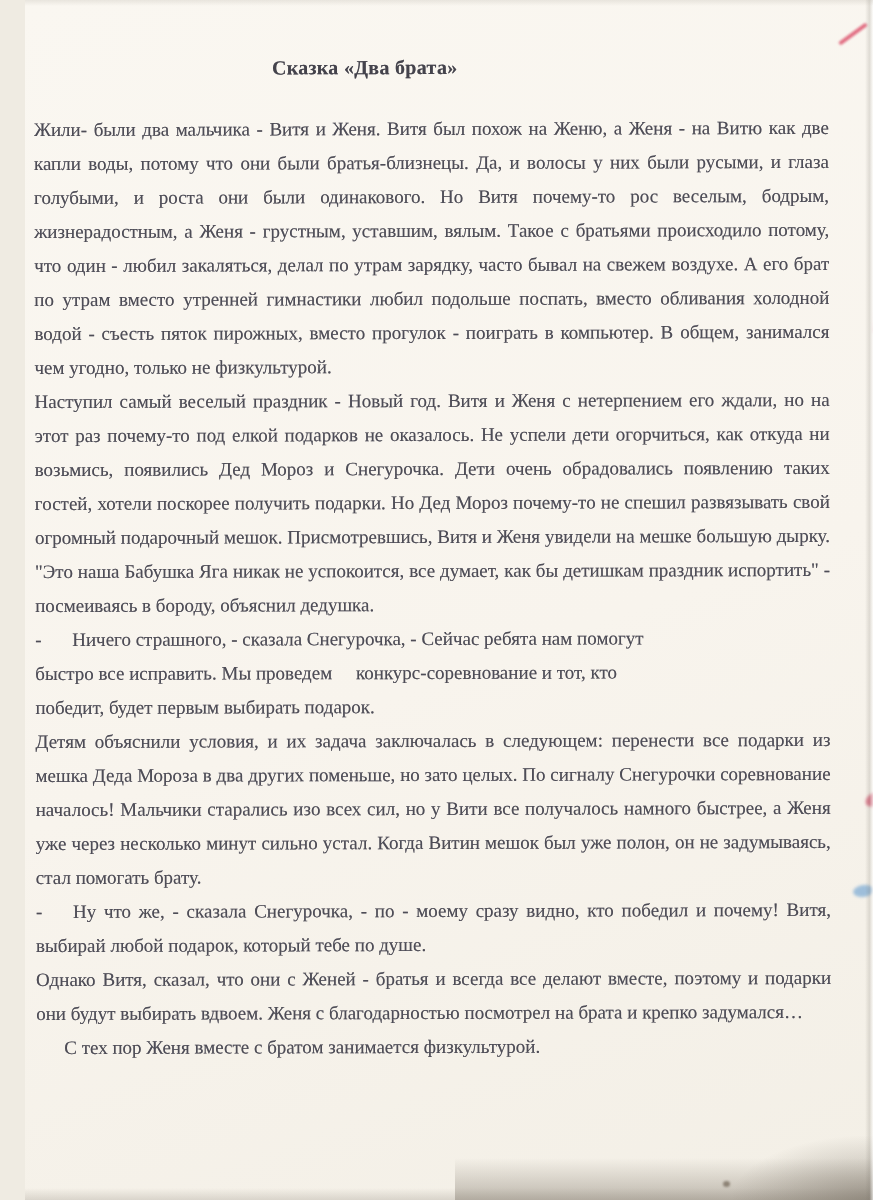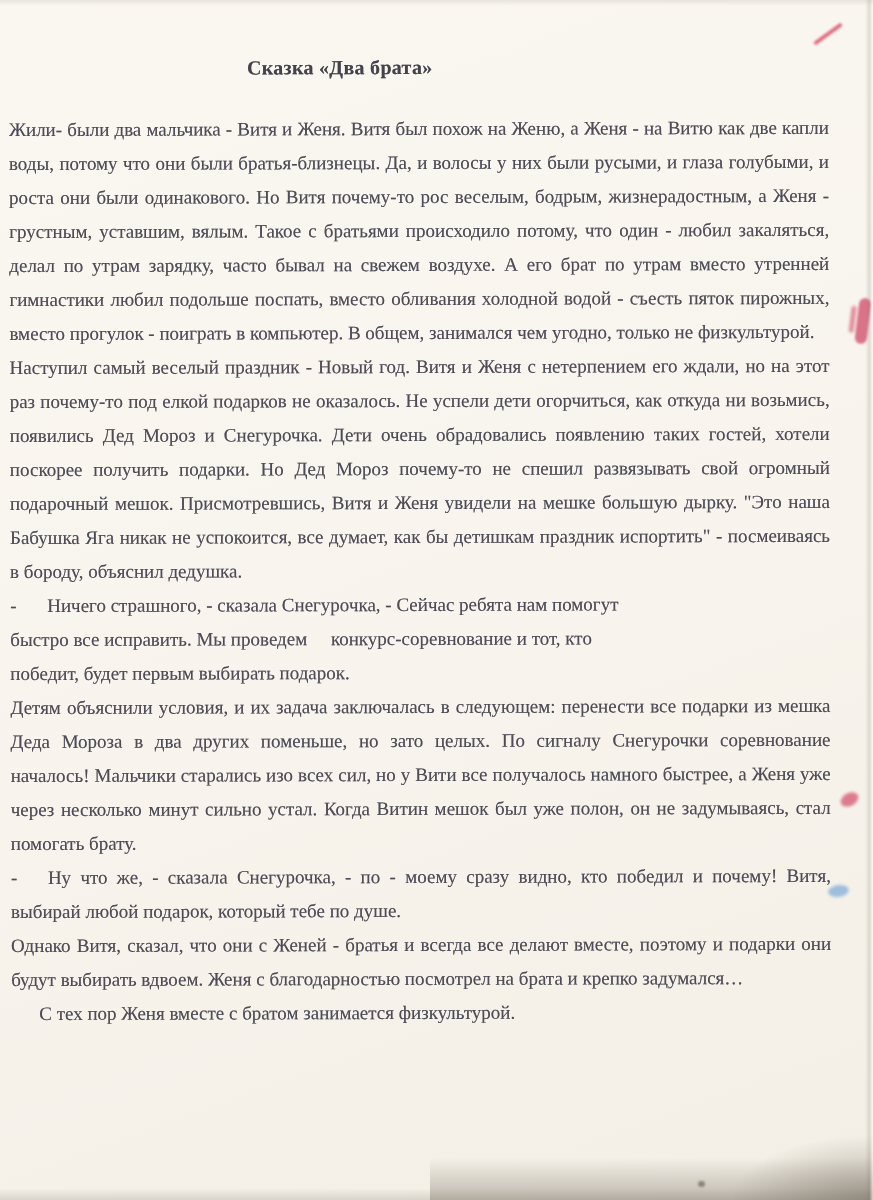--- a/index.html
+++ b/index.html
@@ -13,20 +13,21 @@
   body {
     position: relative;
     overflow: hidden;
     background: #efebe2;
   }
 
   .page {
     position: absolute;
     inset: 0;
     background: linear-gradient(160deg, #faf7f1 0%, #f8f4ed 55%, #f3efe6 100%);
+    margin-left: 25px;
   }
 
   .content {
     position: absolute;
     left: 10px;
     right: 43px;
     top: 54px;
     color: #4e4d57;
     font-size: 19px;
     line-height: 34px;

